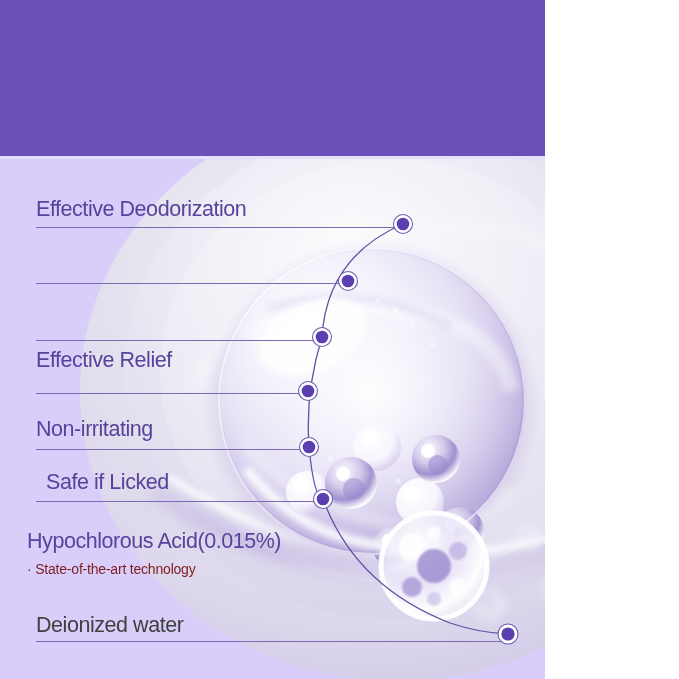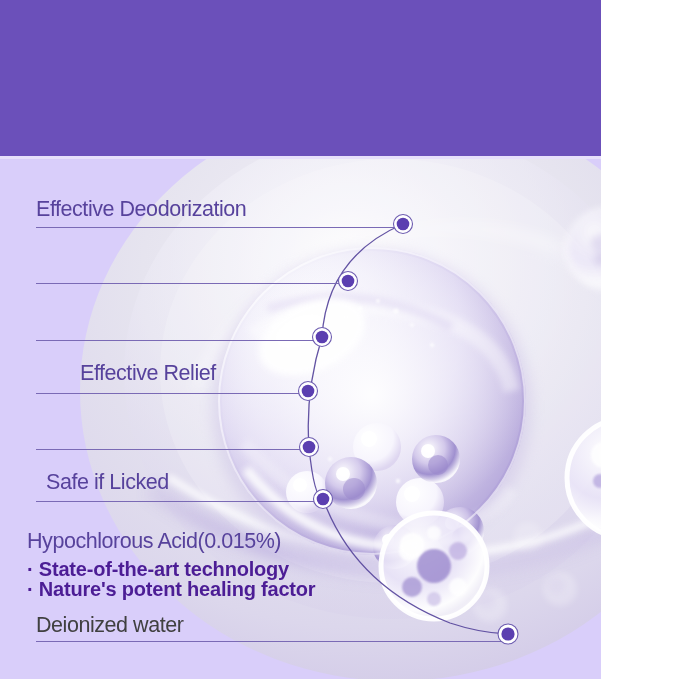--- a/index.html
+++ b/index.html
@@ -3,21 +3,21 @@
 <meta charset="utf-8">
 <title>Oral Care Infographic</title>
 <style>
   html, body {
     margin: 0;
     padding: 0;
     background: #ffffff;
   }
   #canvas {
     position: relative;
-    width: 601px;
+    width: 545px;
     height: 679px;
     overflow: hidden;
     background: #d9cefa;
     font-family: "Liberation Sans", sans-serif;
     -webkit-font-smoothing: antialiased;
   }
 
   
   #header {
     position: absolute;
@@ -100,23 +100,23 @@
   }
   #ingredient-title {
     color: #57429c;
     font-size: 21.5px;
     font-weight: 500;
     letter-spacing: -0.45px;
     line-height: 27px;
     white-space: nowrap;
   }
   .ingredient-bullet {
-    color: #4c1d95;
-    font-size: 20px;
-    font-weight: 700;
+    color: #7f1d1d;
+    font-size: 14px;
+    font-weight: 400;
     letter-spacing: -0.2px;
     line-height: 20px;
     white-space: nowrap;
   }
   #ingredient-bullets { margin-top: 4px; }
 
   #water-row {
     position: absolute;
     left: 36px;
     top: 612px;
@@ -396,32 +396,34 @@
     </g>
     <g>
       <circle cx="508" cy="634" r="10" fill="#ffffff" stroke="#6d5cb0" stroke-width="1.1"></circle>
       <circle cx="508" cy="634" r="6.6" fill="#5b3fb0"></circle>
     </g>
   </svg>
 
   <div class="feature" style="top:196px;">
     <div class="feature-label">Effective Deodorization</div>
   </div>
-  <div class="feature" style="top:360px;margin-left:44px;">
+  <div class="feature" style="top:347px;">
     <div class="feature-label">Effective Relief</div>
+  </div>
+  <div class="feature" style="top:416px;">
+    <div class="feature-label">Non-irritating</div>
   </div>
   <div class="feature" style="top:469px;margin-left:10px;">
     <div class="feature-label">Safe if Licked</div>
   </div>
 
   <div id="ingredient-block">
     <div id="ingredient-title">Hypochlorous Acid(0.015%)</div>
     <div id="ingredient-bullets">
       <div class="ingredient-bullet">· State-of-the-art technology</div>
-      <div class="ingredient-bullet">· Nature's potent healing factor</div>
     </div>
   </div>
 
   <div id="water-row">
     <div id="water-label">Deionized water</div>
   </div>
 
 </div>
 
 </body></html>

